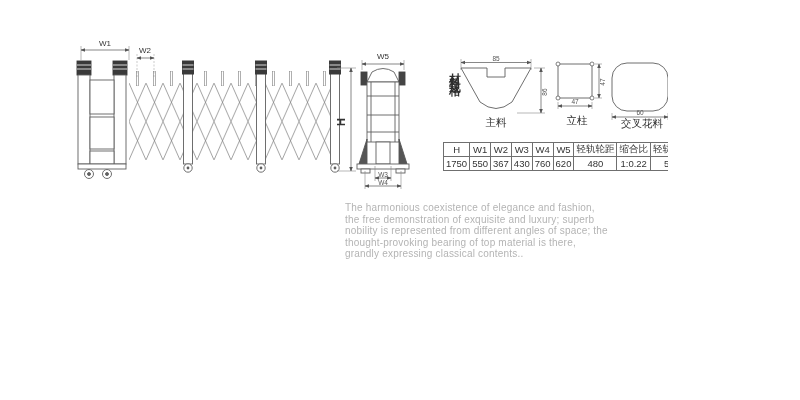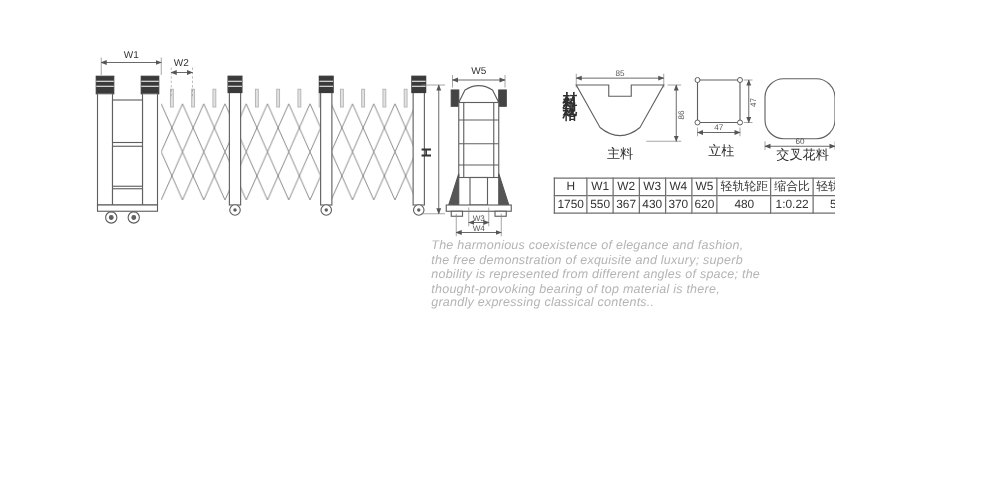--- a/index.html
+++ b/index.html
@@ -22,22 +22,22 @@
   #spec-table th,#spec-table td{
     border:1px solid #6f6f6f;text-align:center;font-weight:normal;
     padding:0 2px;height:13px;white-space:nowrap;
   }
   #cn-text{
     left:78px;top:196px;width:260px;
     font-size:11px;line-height:14.3px;color:#4a4a4a;
     text-align:justify;letter-spacing:0.4px;
   }
   #en-text{
-    left:345px;top:191px;width:266px;
-    font-size:10px;line-height:11.6px;color:#b4b4b4;letter-spacing:0.2px;font-style:italic;
+    left:345px;top:202px;width:266px;
+    font-size:10px;line-height:11.6px;color:#b4b4b4;letter-spacing:0.2px;
   }
 </style>
 </head>
 <body>
 
 <div id="stage">
 
   <svg class="abs" style="left:73px;top:38px;" width="342" height="162" viewBox="0 0 342 162">
     <defs>
       <pattern id="lat" width="17" height="38.5" patternUnits="userSpaceOnUse" x="56" y="45">
@@ -224,21 +224,21 @@
         <th>W5</th>
         <th>轻轨轮距</th>
         <th>缩合比</th>
         <th>轻轨轮距</th>
       </tr>
       <tr>
         <td>1750</td>
         <td>550</td>
         <td>367</td>
         <td>430</td>
-        <td>370</td>
+        <td>760</td>
         <td>620</td>
         <td>480</td>
         <td>1:0.22</td>
         <td>500</td>
       </tr>
     </tbody>
       </table>
   </div>
 
 

